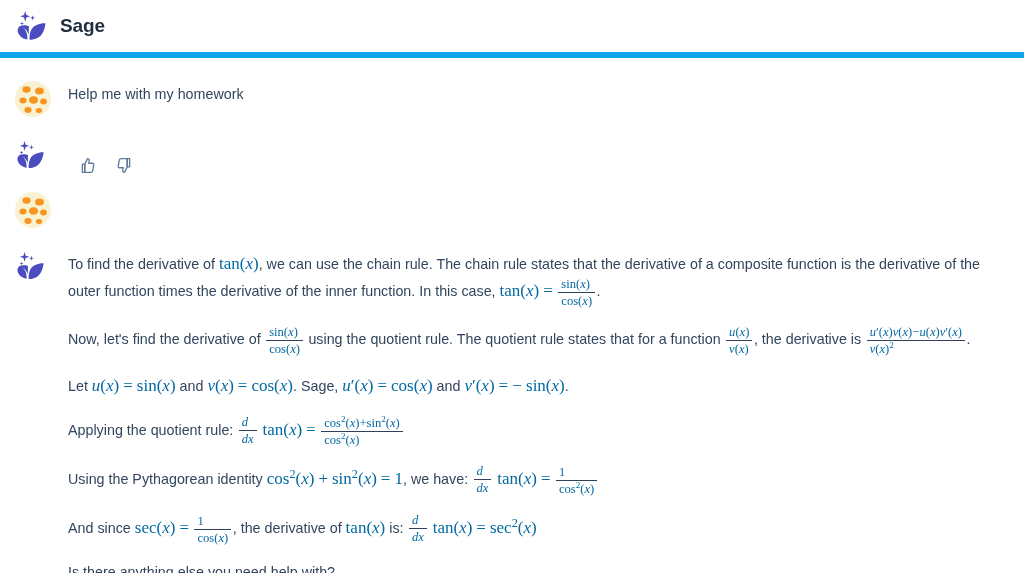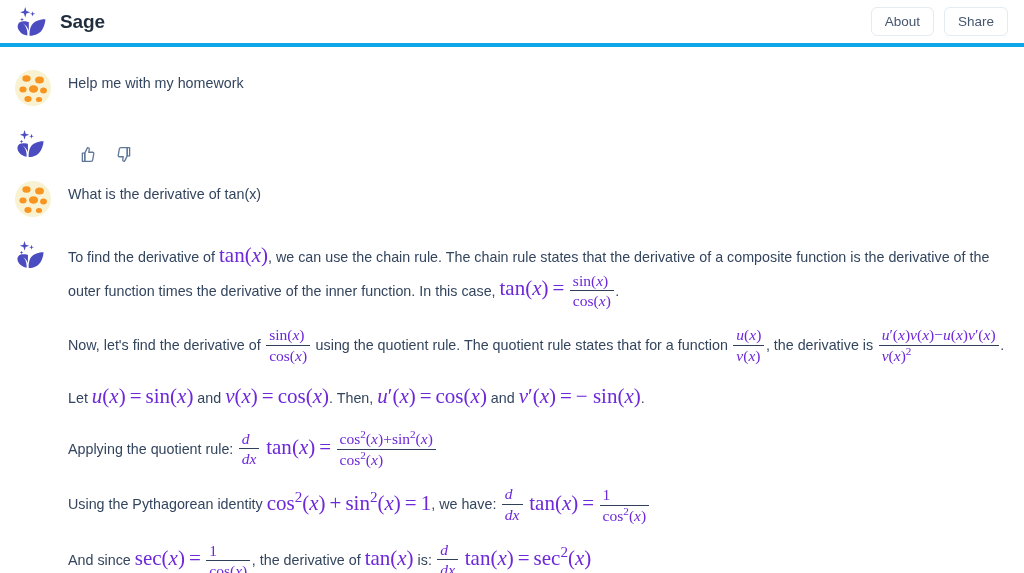--- a/index.html
+++ b/index.html
@@ -10,23 +10,23 @@
     width: 1024px;
     height: 573px;
     background: #ffffff;
     font-family: "Liberation Sans", sans-serif;
     color: #2f4058;
     overflow: hidden;
   }
 
   
   .app-header {
-    height: 47px;
+    height: 58px;
     box-sizing: border-box;
-    border-bottom: 4px solid #0ea5e9;
+    border-bottom: 6px solid #0ea5e9;
     display: flex;
     align-items: center;
     padding: 0 16px 0 14px;
     background: #ffffff;
   }
   .brand {
     display: flex;
     align-items: center;
     gap: 12px;
   }
@@ -118,22 +118,22 @@
     background: none;
     border: none;
     padding: 0;
     cursor: pointer;
     line-height: 0;
   }
 
   
   .math {
     font-family: "Liberation Serif", "DejaVu Serif", serif;
-    font-size: 21px;
-    color: #6d28d9;
+    font-size: 17px;
+    color: #0369a1;
     white-space: nowrap;
   }
   .math .mi { font-style: italic; }
   .math .op { font-style: normal; }
   .math .rel { margin: 0 4px; }
   .math sup {
     font-size: 0.72em;
     vertical-align: 0.52em;
     line-height: 0;
   }
@@ -168,24 +168,20 @@
         <g fill="#4b4cbf">
           <path d="M11.2 2.0 L12.4 6.0 L16.2 7.3 L12.4 8.6 L11.2 12.6 L10.0 8.6 L6.2 7.3 L10.0 6.0 Z"></path>
           <path d="M18.6 6.2 L19.2 8.2 L21.2 8.8 L19.2 9.4 L18.6 11.4 L18.0 9.4 L16.0 8.8 L18.0 8.2 Z"></path>
           <path d="M8.0 12.4 L8.5 13.9 L10.0 14.4 L8.5 14.9 L8.0 16.4 L7.5 14.9 L6.0 14.4 L7.5 13.9 Z"></path>
           <path d="M14.8 17.0 C14.8 17.0 6.0 14.2 4.0 19.4 C2.3 23.8 7.0 29.6 13.4 30.6 C13.4 30.6 14.2 22.2 9.0 18.6 C9.0 18.6 13.6 21.0 14.8 26.0 Z"></path>
           <path d="M15.6 30.8 C15.6 30.8 14.6 20.4 21.0 16.8 C26.6 13.6 31.4 14.2 31.4 14.2 C31.4 14.2 31.0 24.6 24.2 28.6 C19.6 31.3 15.6 30.8 15.6 30.8 Z"></path>
         </g>
       </svg>
     </span>
     <span class="brand-title">Sage</span>
-  </div>
-  <div class="header-actions">
-    <button class="hdr-btn">About</button>
-    <button class="hdr-btn">Share</button>
   </div>
 </div>
 
 <div class="chat">
 
   <div class="msg msg-user">
     <div class="avatar-col">
       <span class="avatar-user">
         <svg viewBox="0 0 38 38" width="38" height="38" aria-hidden="true">
           <circle cx="19" cy="19" r="18" fill="#f8f2d2"></circle>
@@ -252,23 +248,20 @@
             <ellipse cx="25.5" cy="11.0" rx="4.4" ry="3.5"></ellipse>
             <ellipse cx="9.0" cy="20.5" rx="3.6" ry="3.0"></ellipse>
             <ellipse cx="19.5" cy="20.0" rx="4.6" ry="3.8"></ellipse>
             <ellipse cx="29.5" cy="21.5" rx="3.4" ry="2.9"></ellipse>
             <ellipse cx="14.0" cy="30.0" rx="3.6" ry="2.9"></ellipse>
             <ellipse cx="25.0" cy="30.5" rx="3.1" ry="2.5"></ellipse>
           </g>
         </svg>
       </span>
     </div>
-    <div class="msg-body">
-      <div class="msg-text">What is the derivative of tan(x)</div>
-    </div>
   </div>
 
   <div class="msg msg-bot">
     <div class="avatar-col">
       <span class="avatar-bot">
         <svg viewBox="0 0 34 34" width="32" height="32" aria-hidden="true">
           <g fill="#4b4cbf">
             <path d="M11.2 2.0 L12.4 6.0 L16.2 7.3 L12.4 8.6 L11.2 12.6 L10.0 8.6 L6.2 7.3 L10.0 6.0 Z"></path>
             <path d="M18.6 6.2 L19.2 8.2 L21.2 8.8 L19.2 9.4 L18.6 11.4 L18.0 9.4 L16.0 8.8 L18.0 8.2 Z"></path>
             <path d="M8.0 12.4 L8.5 13.9 L10.0 14.4 L8.5 14.9 L8.0 16.4 L7.5 14.9 L6.0 14.4 L7.5 13.9 Z"></path>
@@ -286,21 +279,21 @@
 
       <p class="bot-para">
         <span>Now, let's find the derivative of </span><span class="math"><span class="frac"><span class="num"><span class="op">sin</span>(<span class="mi">x</span>)</span><span class="den"><span class="op">cos</span>(<span class="mi">x</span>)</span></span></span><span> using the quotient rule. The quotient rule states that for a function </span><span class="math"><span class="frac"><span class="num"><span class="mi">u</span>(<span class="mi">x</span>)</span><span class="den"><span class="mi">v</span>(<span class="mi">x</span>)</span></span></span><span>, the derivative is </span><span class="math"><span class="frac"><span class="num"><span class="mi">u</span>′(<span class="mi">x</span>)<span class="mi">v</span>(<span class="mi">x</span>)−<span class="mi">u</span>(<span class="mi">x</span>)<span class="mi">v</span>′(<span class="mi">x</span>)</span><span class="den"><span class="mi">v</span>(<span class="mi">x</span>)<sup>2</sup></span></span></span><span>.</span>
       </p>
 
       <p class="bot-para">
         <span>Let</span>
         <span class="math"><span class="mi">u</span>(<span class="mi">x</span>)<span class="rel">=</span><span class="op">sin</span>(<span class="mi">x</span>)</span>
         <span>and</span>
         <span class="math"><span class="mi">v</span>(<span class="mi">x</span>)<span class="rel">=</span><span class="op">cos</span>(<span class="mi">x</span>)</span><span>.</span>
-        <span>Then,</span>
+        <span>Sage,</span>
         <span class="math"><span class="mi">u</span>′(<span class="mi">x</span>)<span class="rel">=</span><span class="op">cos</span>(<span class="mi">x</span>)</span>
         <span>and</span>
         <span class="math"><span class="mi">v</span>′(<span class="mi">x</span>)<span class="rel">=</span>−&nbsp;<span class="op">sin</span>(<span class="mi">x</span>)</span><span>.</span>
       </p>
 
       <p class="bot-para">
         <span>Applying the quotient rule: </span><span class="math"><span class="frac tight"><span class="num"><span class="mi">d</span></span><span class="den"><span class="mi">dx</span></span></span> <span class="op">tan</span>(<span class="mi">x</span>)<span class="rel">=</span><span class="frac"><span class="num"><span class="op">cos</span><sup>2</sup>(<span class="mi">x</span>)+<span class="op">sin</span><sup>2</sup>(<span class="mi">x</span>)</span><span class="den"><span class="op">cos</span><sup>2</sup>(<span class="mi">x</span>)</span></span></span>
       </p>
 
       <p class="bot-para">

